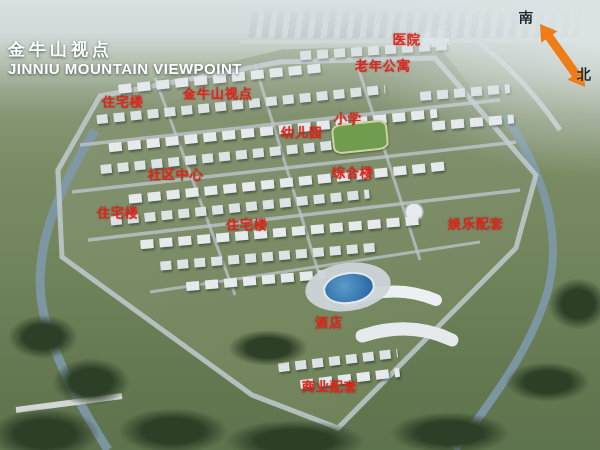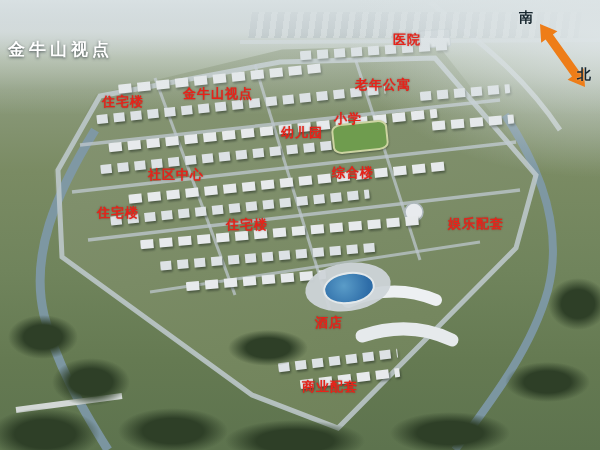--- a/index.html
+++ b/index.html
@@ -121,31 +121,32 @@
   <div class="trees" style="left:505px;top:362px;width:85px;height:40px;"></div>
   <div class="trees" style="left:548px;top:278px;width:60px;height:52px;"></div>
   <div class="trees" style="left:228px;top:330px;width:80px;height:36px;"></div>
 
   <div id="cityband"></div>
   <div id="haze-top"></div>
   <div id="haze-right"></div>
 
   <div id="title">
     <div class="zh">金牛山视点</div>
+    <div class="en">JINNIU MOUNTAIN VIEWPOINT</div>
   </div>
 
   <svg class="layer" width="600" height="450" viewBox="0 0 600 450">
     <polygon points="540,24 557.4,31.2 552.9,34.4 579.4,71.4 583.8,68.2 585,87 567.6,79.8 572.0,76.6 545.6,39.6 541.2,42.8" fill="#ee7d18"></polygon>
   </svg>
   <div class="compass-label" style="left:519px;top:9px;">南</div>
   <div class="compass-label" style="left:577px;top:66px;">北</div>
 
   <div class="layer" id="label-layer">
       <div class="map-label" style="left: 393px; top: 31px;">医院</div>
-      <div class="map-label" style="left: 355px; top: 57px; margin-top: 19px;">老年公寓</div>
+      <div class="map-label" style="left: 355px; top: 57px;">老年公寓</div>
       <div class="map-label" style="left: 183px; top: 85px;">金牛山视点</div>
       <div class="map-label" style="left: 102px; top: 93px;">住宅楼</div>
       <div class="map-label" style="left: 334px; top: 110px;">小学</div>
       <div class="map-label" style="left: 252px; top: 124px; margin-left: 29px;">幼儿园</div>
       <div class="map-label" style="left: 148px; top: 166px;">社区中心</div>
       <div class="map-label" style="left: 332px; top: 164px;">综合楼</div>
       <div class="map-label" style="left: 97px; top: 204px;">住宅楼</div>
       <div class="map-label" style="left: 226px; top: 216px;">住宅楼</div>
       <div class="map-label" style="left: 448px; top: 215px;">娱乐配套</div>
       <div class="map-label" style="left: 315px; top: 314px;">酒店</div>

